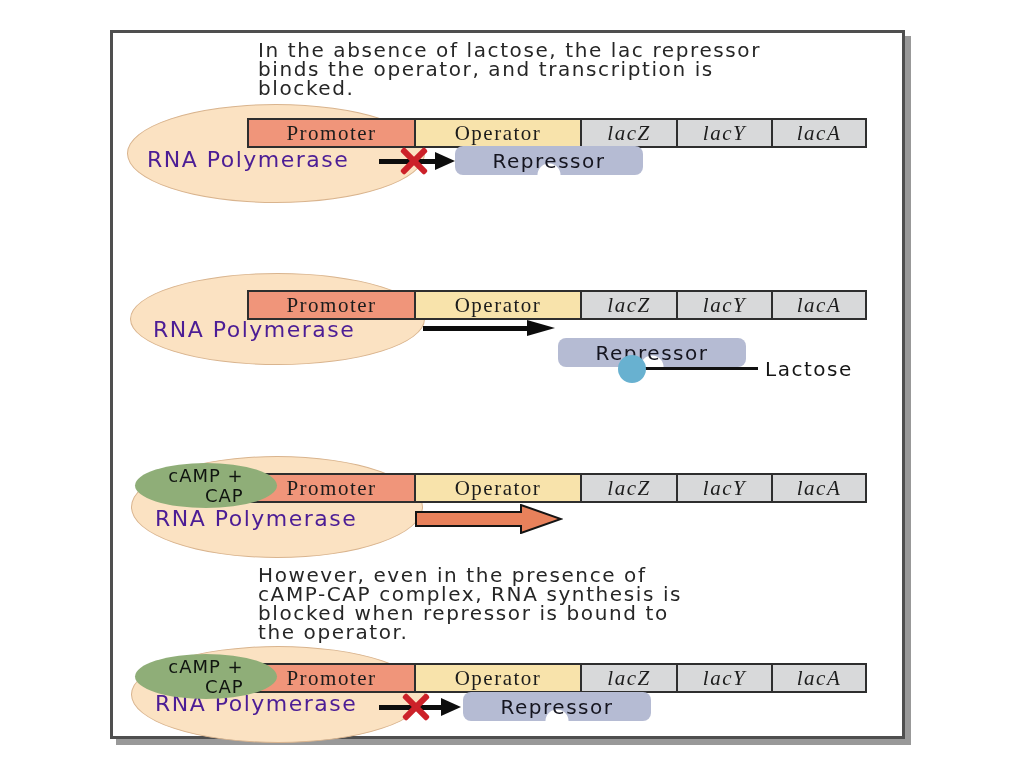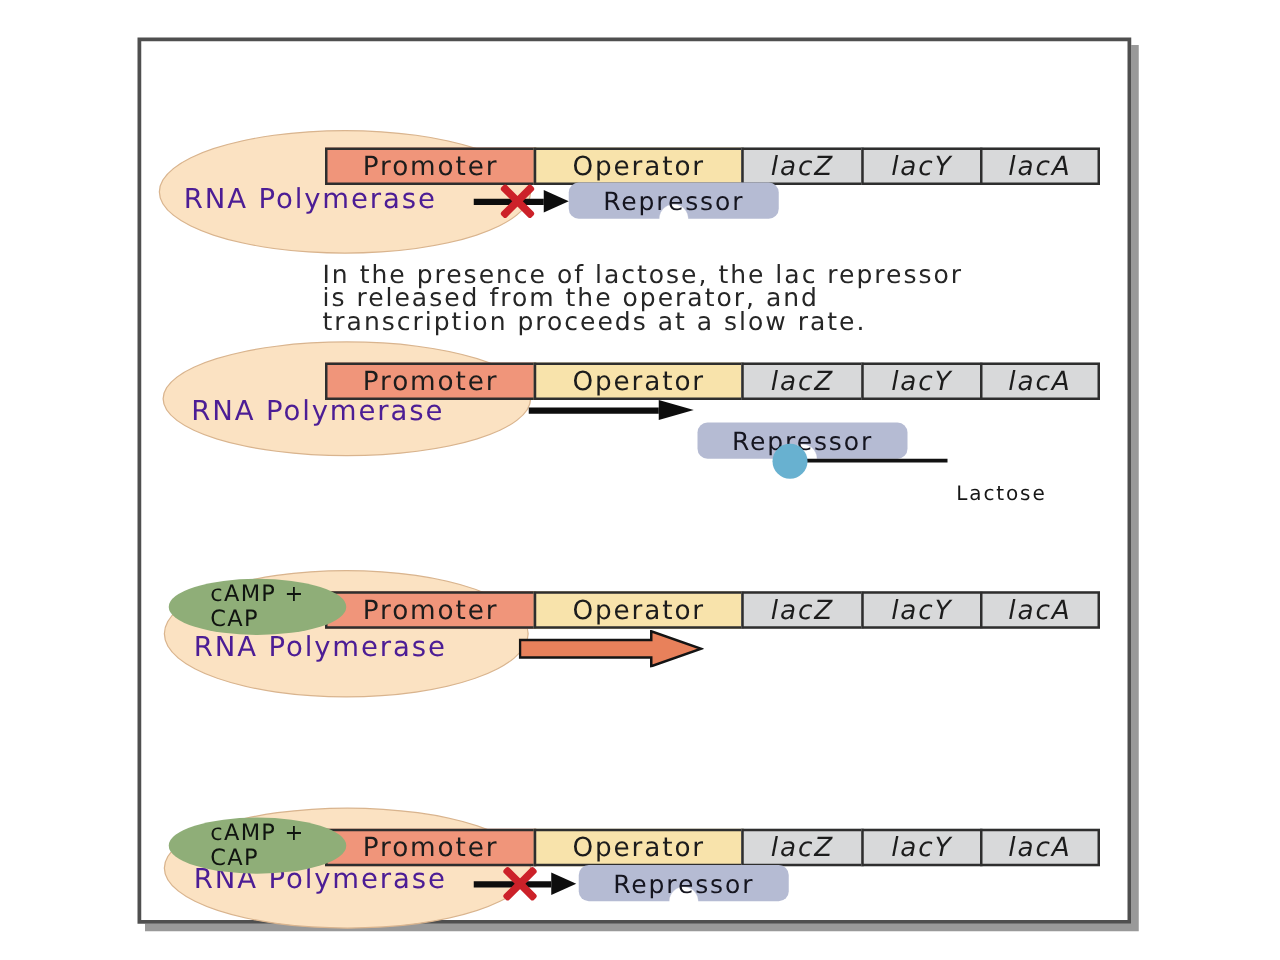--- a/index.html
+++ b/index.html
@@ -8,75 +8,75 @@
   #frame{position:absolute;left:110px;top:30px;width:795px;height:709px;box-sizing:border-box;
          border:3px solid var(--frame-border);background:#ffffff;box-shadow:6px 6px 0 var(--frame-shadow);}
 
   .caption{position:absolute;left:145px;font-size:20px;line-height:19px;letter-spacing:1.6px;
            color:#262626;white-space:pre-line;z-index:6;}
 
   .ellipse{position:absolute;background:var(--polymerase-fill);border:1px solid var(--polymerase-stroke);
            border-radius:50%;z-index:1;}
 
   .cap-ellipse{position:absolute;width:142px;height:45px;background:var(--cap-fill);border-radius:50%;
-           display:flex;align-items:center;justify-content:center;text-align:left;
+           display:flex;align-items:center;justify-content:center;text-align:right;
            font-size:18px;line-height:20px;letter-spacing:1px;color:#101410;white-space:pre-line;z-index:4;}
 
-  .gene-row{position:absolute;left:147px;display:flex;z-index:2;}
+  .gene-row{position:absolute;left:134px;display:flex;z-index:2;font-family:Liberation Serif, serif;}
   .gbox{height:30px;box-sizing:border-box;border:2px solid #2e2e2e;display:flex;align-items:center;
         justify-content:center;font-size:21px;letter-spacing:1.5px;color:#1c1c1c;}
   .gbox + .gbox{margin-left:-2px;}
   .promoter{width:169px;background:var(--promoter-fill);}
   .operator{width:168px;background:var(--operator-fill);}
   .gene{width:98px;background:var(--gene-fill);font-style:italic;}
 
   .rna-label{position:absolute;font-size:22px;letter-spacing:1.5px;color:#4c1d95;z-index:3;white-space:nowrap;}
 
-  .repressor{position:absolute;width:168px;height:29px;border-radius:8px;
+  .repressor{position:absolute;width:188px;height:29px;border-radius:8px;
              background:radial-gradient(circle at 50% 100%, rgba(0,0,0,0) 0 11px, var(--repressor-fill) 12px);
              display:flex;align-items:center;justify-content:center;
              font-size:20px;letter-spacing:1.5px;color:#15151f;z-index:3;}
 
   .arrow-line{position:absolute;height:5px;background:#0d0d0d;z-index:4;}
   .arrow-head{position:absolute;width:0;height:0;border-top:9px solid transparent;
               border-bottom:9px solid transparent;border-left:20px solid #0d0d0d;z-index:4;}
   .arrow-head.wide{border-top:8px solid transparent;border-bottom:8px solid transparent;
               border-left:28px solid #0d0d0d;}
   .xbar{position:absolute;width:34px;height:6px;background:var(--blocked-x);border-radius:2px;z-index:5;}
   .xbar.a{transform:rotate(45deg);} .xbar.b{transform:rotate(-45deg);}
 
   .lactose{position:absolute;width:28px;height:28px;border-radius:50%;background:var(--lactose-fill);z-index:4;}
   .pointer{position:absolute;height:3px;background:#111111;z-index:3;}
-  .small-label{position:absolute;font-size:16px;letter-spacing:1.5px;color:#161616;z-index:3;white-space:nowrap;margin-top:28px;}
+  .small-label{position:absolute;font-size:20px;letter-spacing:1.5px;color:#161616;z-index:3;white-space:nowrap;}
   .block-arrow{position:absolute;z-index:4;}
 </style>
 </head>
 <body>
 
 <div id="stage">
   <div id="frame">
 
+    <div class="caption" style="top:8px">In the absence of lactose, the lac repressor
+binds the operator, and transcription is
+blocked.</div>
     <div class="ellipse" style="left:14px;top:71px;width:296px;height:97px"></div>
     <div class="gene-row" style="top:85px">
       <div class="gbox promoter">Promoter</div>
       <div class="gbox operator">Operator</div>
       <div class="gbox gene" style="width:98px">lacZ</div>
       <div class="gbox gene" style="width:97px">lacY</div>
       <div class="gbox gene" style="width:96px">lacA</div>
     </div>
     <div class="rna-label" style="left:34px;top:114px">RNA Polymerase</div>
     <div class="arrow-line" style="left:266px;top:126px;width:56px"></div>
     <div class="arrow-head" style="left:322px;top:119px"></div>
     <div class="xbar a" style="left:284px;top:125px"></div>
     <div class="xbar b" style="left:284px;top:125px"></div>
     <div class="repressor" style="left:342px;top:113px">Repressor</div>
 
-    <div class="caption" style="top:177px">In the presence of lactose, the lac repressor
-is released from the operator, and
-transcription proceeds at a slow rate.</div>
     <div class="ellipse" style="left:17px;top:240px;width:293px;height:90px"></div>
     <div class="gene-row" style="top:257px">
       <div class="gbox promoter">Promoter</div>
       <div class="gbox operator">Operator</div>
       <div class="gbox gene" style="width:98px">lacZ</div>
       <div class="gbox gene" style="width:97px">lacY</div>
       <div class="gbox gene" style="width:96px">lacA</div>
     </div>
     <div class="rna-label" style="left:40px;top:284px">RNA Polymerase</div>
     <div class="arrow-line" style="left:310px;top:293px;width:104px"></div>
@@ -94,20 +94,24 @@
       <div class="gbox gene" style="width:97px">lacY</div>
       <div class="gbox gene" style="width:96px">lacA</div>
     </div>
     <div class="cap-ellipse" style="left:22px;top:430px">cAMP +
 CAP</div>
     <div class="rna-label" style="left:42px;top:473px">RNA Polymerase</div>
     <svg class="block-arrow" style="left:302px;top:471px" width="148" height="30" viewBox="0 0 148 30">
       <polygon points="1,8 106,8 106,1 146,15 106,29 106,22 1,22" style="fill:var(--rna-arrow-fill);stroke:#141414;stroke-width:2"></polygon>
     </svg>
 
+    <div class="caption" style="top:533px">However, even in the presence of
+cAMP-CAP complex, RNA synthesis is
+blocked when repressor is bound to
+the operator.</div>
     <div class="ellipse" style="left:18px;top:613px;width:292px;height:95px"></div>
     <div class="gene-row" style="top:630px">
       <div class="gbox promoter">Promoter</div>
       <div class="gbox operator">Operator</div>
       <div class="gbox gene" style="width:98px">lacZ</div>
       <div class="gbox gene" style="width:97px">lacY</div>
       <div class="gbox gene" style="width:96px">lacA</div>
     </div>
     <div class="cap-ellipse" style="left:22px;top:621px">cAMP +
 CAP</div>

